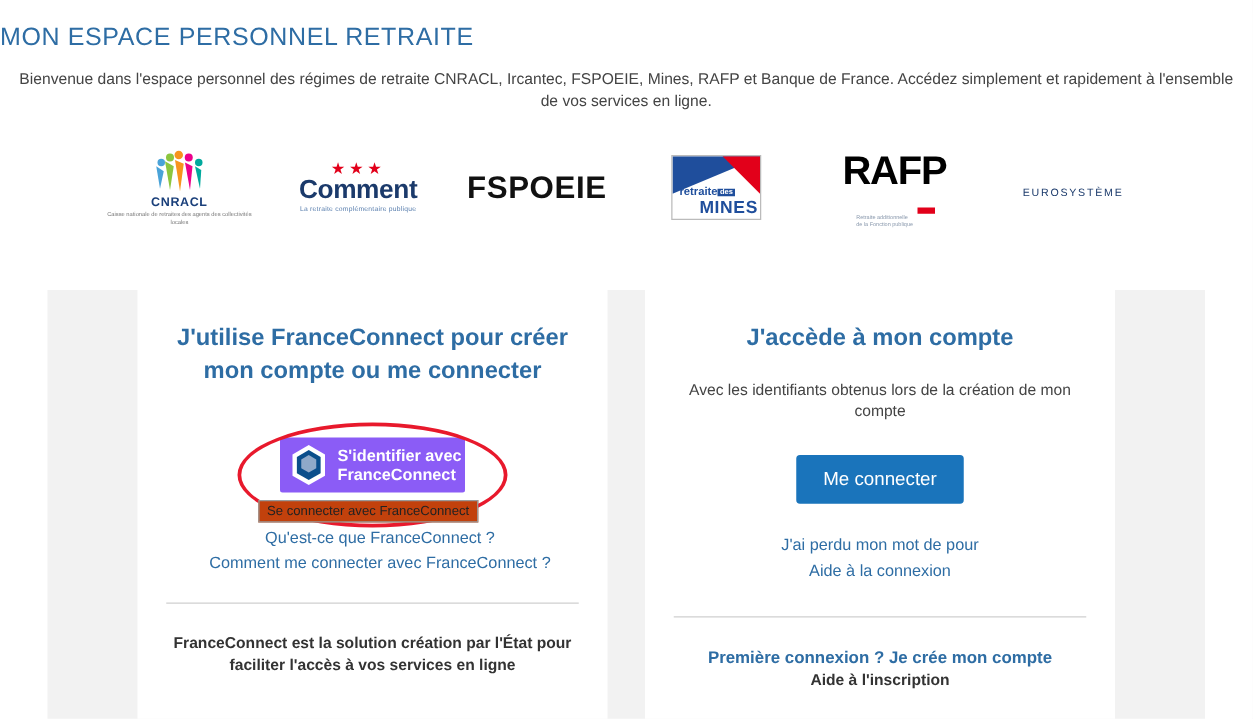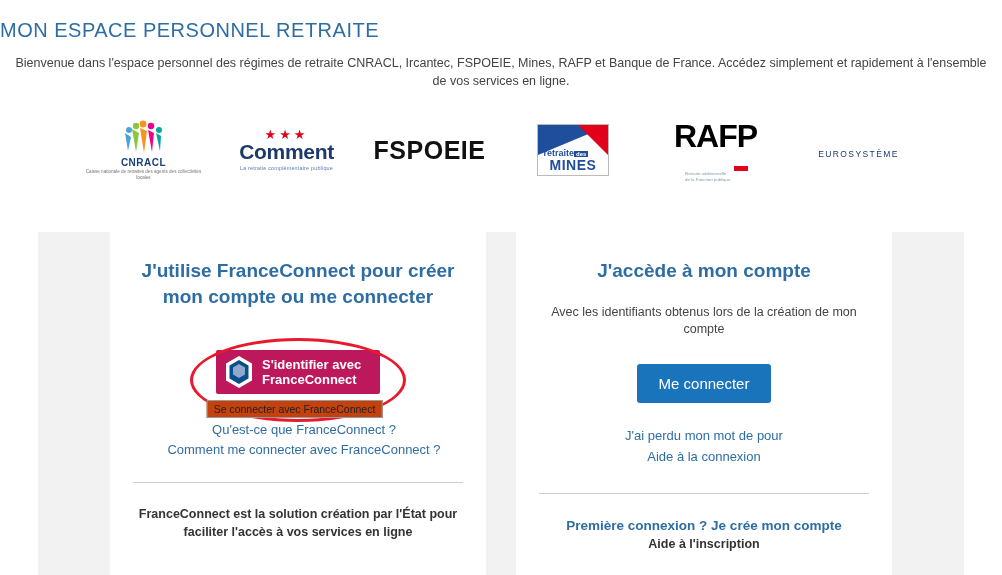--- a/index.html
+++ b/index.html
@@ -67,21 +67,21 @@
   .fsp { font-size: 25px; font-weight: bold; color: #111; letter-spacing: .5px; }
 
   
   .mines-box { width: 72px; height: 52px; border: 1px solid #bbb; background:#fff; position: relative; overflow: hidden; }
   .mines-tri { position: absolute; top: 0; left: 0; width: 0; height: 0;
     border-left: 72px solid #1f4e9c; border-bottom: 30px solid transparent; }
   .mines-tri2 { position: absolute; top: 0; right: 0; width: 0; height: 0;
     border-right: 30px solid #e2001a; border-bottom: 30px solid transparent; }
   .mines-txt1 { position: absolute; bottom: 17px; left: 6px; font-size: 9px; color: #1f4e9c; font-weight: 600;}
   .mines-txt1 i { font-style: normal; font-size: 6px; background:#1f4e9c; color:#fff; padding: 0 2px; vertical-align: middle;}
-  .mines-txt2 { position: absolute; bottom: 2px; left: 12px; font-size: 14px; color: #1f4e9c; font-weight: bold; letter-spacing: .5px;}
+  .mines-txt2 { position: absolute; bottom: 2px; left: 22px; font-size: 14px; color: #1f4e9c; font-weight: bold; letter-spacing: .5px;}
 
   
   .rafp { display:flex; align-items:flex-start; }
   .rafp-letters { font-size: 32px; font-weight: bold; color: #000000; letter-spacing: -1px; position: relative;}
   .rafp-tag { font-size: 4.4px; color: #8a99ad; line-height: 5.4px; text-align: left; width: 46px; margin-top:16px; margin-left:2px;}
   .rafp-red { width: 14px; height: 5px; background: #e2001a; display:inline-block; }
 
   
   .bdf-name { font-size: 14.5px; color: #1b3a6b; letter-spacing: .3px; }
   .bdf-euro { font-size: 8.5px; color: #1b3a6b; letter-spacing: 1.4px; margin-top: 7px;}
@@ -119,22 +119,22 @@
     color: #444;
     margin-top: 20px;
     padding: 0 18px;
     line-height: 17px;
   }
 
   
   .fc-wrap { position: relative; width: 100%; height: 120px; margin-top: 28px; }
   .fc-btn {
     position: absolute; left: 50%; top: 12px; transform: translateX(-50%);
-    width: 164px; height: 44px;
-    background: #be185d;
+    width: 148px; height: 44px;
+    background: #8b5cf6;
     border-radius: 2px;
     display: flex; align-items: center;
     padding-left: 8px;
     cursor: pointer;
   }
   .fc-hex { width: 30px; height: 34px; position: relative; flex: 0 0 auto; }
   .fc-label { color: #fff; font-size: 13px; font-weight: bold; line-height: 15px; margin-left: 8px; }
   .fc-label small { display:block; font-weight: bold; font-size: 13px;}
   .ellipse {
     position: absolute; left: 50%; top: 0px; transform: translateX(-50%);

